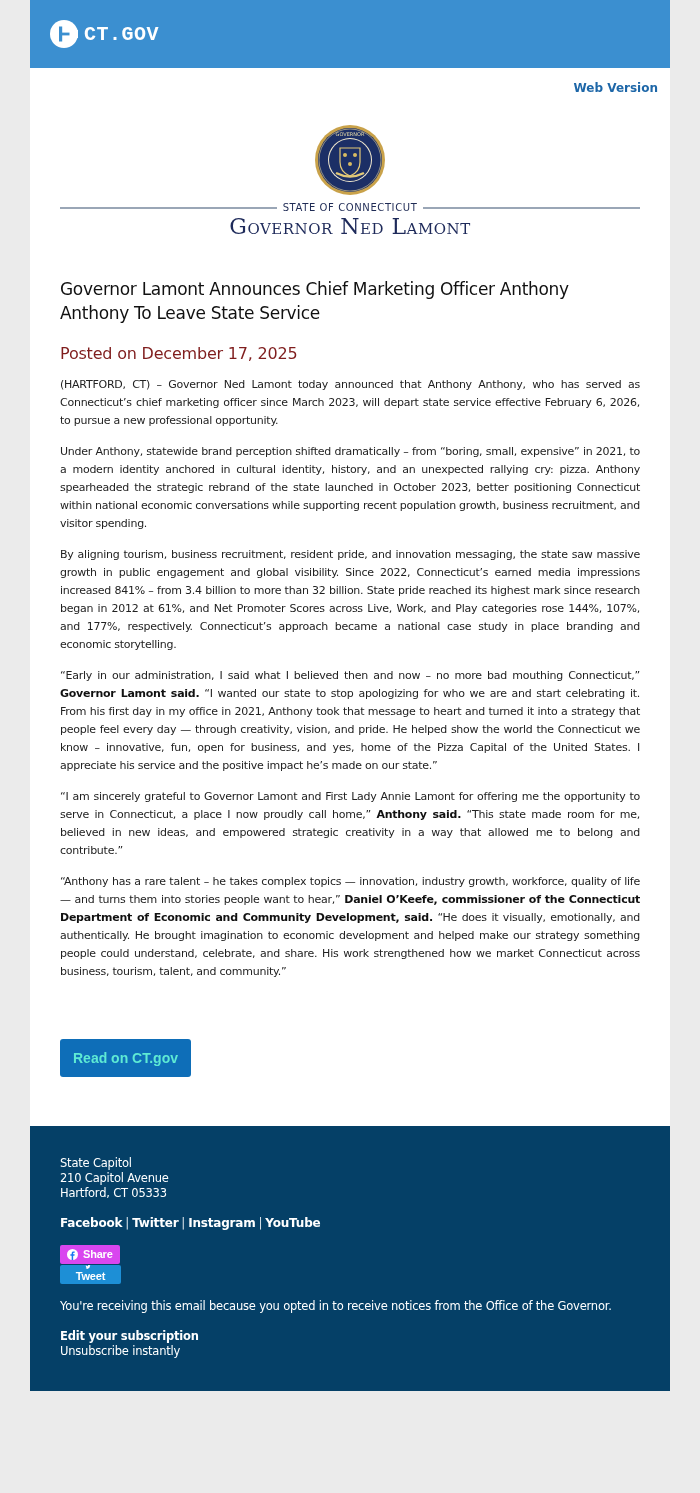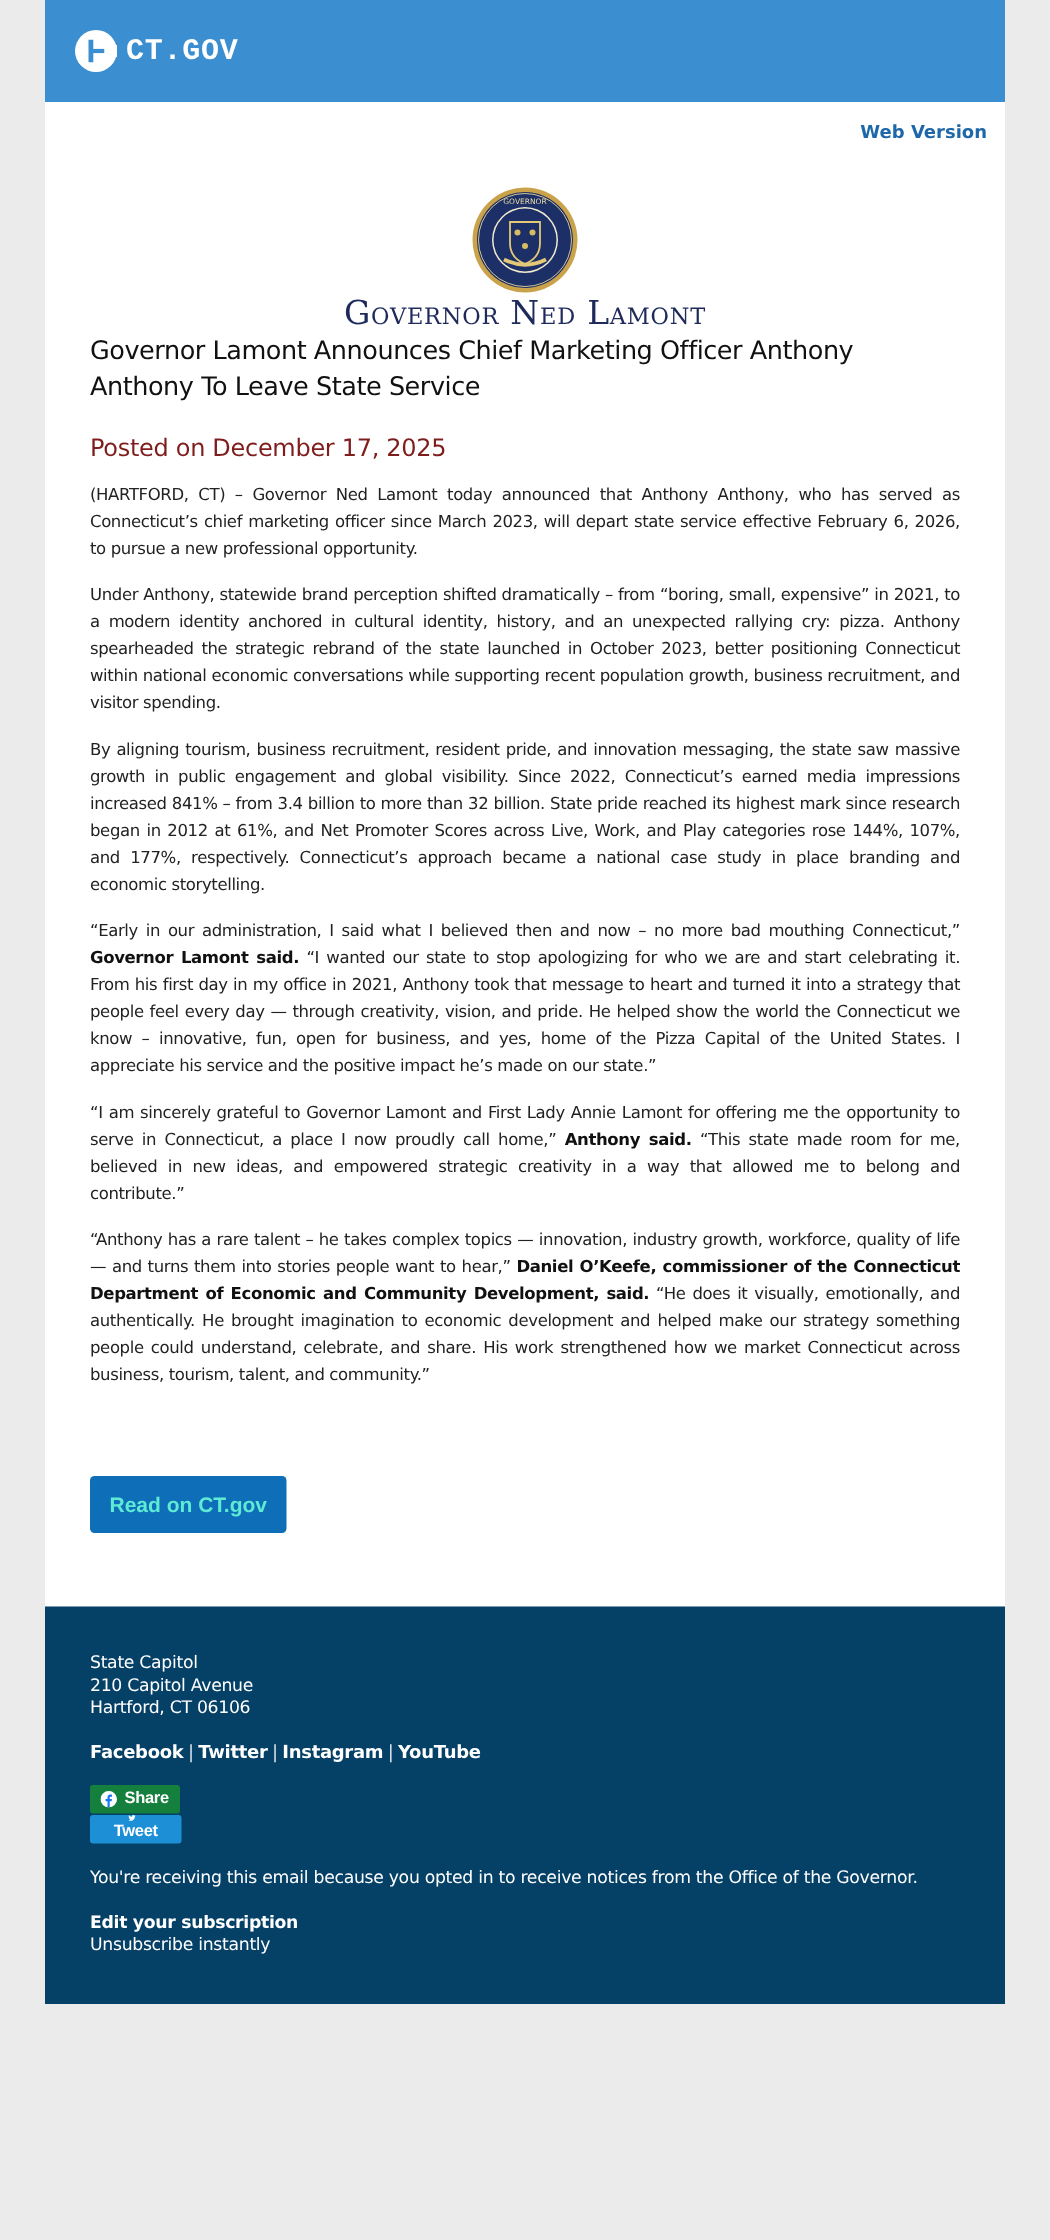--- a/index.html
+++ b/index.html
@@ -27,21 +27,21 @@
     .state-row .line { flex: 1; height: 2px; background: #9aa6b6; }
     .state-label {
       font-family: "DejaVu Sans", sans-serif; font-size: 10px; color: #1f2b55;
       letter-spacing: 0.6px; padding: 0 6px;
     }
     .gov-name {
       font-family: "DejaVu Serif", "Liberation Serif", serif; color: #1e2a5a;
       font-size: 22px; letter-spacing: 0.5px; margin-top: 1px; font-variant: small-caps;
     }
     .title {
-      font-family: "DejaVu Sans", sans-serif; font-size: 17px;
+      margin-top: 38px; font-family: "DejaVu Sans", sans-serif; font-size: 17px;
       line-height: 24px; color: #111; font-weight: normal; letter-spacing: -0.3px;
     }
     .posted { margin-top: 19px; color: #7f1d1d; font-size: 16px; letter-spacing: -0.2px; }
     .para {
       margin-top: 13px; font-size: 11px; line-height: 18px; color: #222;
       text-align: justify; letter-spacing: -0.25px;
     }
     .para b { color: #111; }
     .btn-row { margin-top: 58px; }
     .read-btn {
@@ -55,21 +55,21 @@
     }
     .social { margin-top: 15px; font-weight: bold; font-size: 12px; }
     .social a { color: #fff; text-decoration: none; }
     .social .sep { font-weight: normal; color: #d8e2ea; margin: 0 3px; }
     .share-btns { margin-top: 14px; }
     .sbtn {
       display: inline-flex; align-items: center; color: #fff; font-weight: bold;
       font-family: "Liberation Sans", sans-serif; font-size: 11px; height: 19px;
       padding: 0 7px; border-radius: 2px;
     }
-    .sbtn.fb { background: #15803d; }
+    .sbtn.fb { background: #d946ef; }
     .sbtn.tw { background: #1d8fd6; display: flex; width: 61px; margin-top: 1px; flex-direction: column; }
     .sbtn svg { margin-right: 5px; }
     .notice { margin-top: 15px; }
     .edit { margin-top: 15px; font-weight: bold; }
     .edit a, .unsub a { color: #fff; text-decoration: none; }
   </style>
 </head>
 <body>
 
 <div class="wrap">
@@ -100,20 +100,25 @@
         <circle cx="36" cy="36" r="31" fill="none" stroke="#e7d59a" stroke-width="0.6"></circle>
         <circle cx="36" cy="36" r="22" fill="#f3ead0"></circle>
         <circle cx="36" cy="36" r="21" fill="#1c2f66"></circle>
         <path d="M26 24 L46 24 L46 38 Q46 48 36 52 Q26 48 26 38 Z" fill="#1c2f66" stroke="#e3c977" stroke-width="1.2"></path>
         <circle cx="31" cy="31" r="2" fill="#d8bb62"></circle>
         <circle cx="41" cy="31" r="2" fill="#d8bb62"></circle>
         <circle cx="36" cy="40" r="2" fill="#d8bb62"></circle>
         <path d="M22 49 Q36 56 50 49" fill="none" stroke="#e3c977" stroke-width="2.5"></path>
         <text x="36" y="12" font-size="5" text-anchor="middle" fill="#e8dca8" font-family="DejaVu Sans, sans-serif">GOVERNOR</text>
       </svg>
+      <div class="state-row">
+        <div class="line"></div>
+        <span class="state-label">STATE OF CONNECTICUT</span>
+        <div class="line"></div>
+      </div>
       <div class="gov-name">Governor Ned Lamont</div>
     </div>
 
     <h1 class="title">Governor Lamont Announces Chief Marketing Officer Anthony Anthony To Leave State Service</h1>
     <div class="posted">Posted on December 17, 2025</div>
 
     <p class="para">(HARTFORD, CT) – Governor Ned Lamont today announced that Anthony Anthony, who has served as Connecticut’s chief marketing officer since March 2023, will depart state service effective February 6, 2026, to pursue a new professional opportunity.</p>
     <p class="para">Under Anthony, statewide brand perception shifted dramatically – from “boring, small, expensive” in 2021, to a modern identity anchored in cultural identity, history, and an unexpected rallying cry: pizza. Anthony spearheaded the strategic rebrand of the state launched in October 2023, better positioning Connecticut within national economic conversations while supporting recent population growth, business recruitment, and visitor spending.</p>
     <p class="para">By aligning tourism, business recruitment, resident pride, and innovation messaging, the state saw massive growth in public engagement and global visibility. Since 2022, Connecticut’s earned media impressions increased 841% – from 3.4 billion to more than 32 billion. State pride reached its highest mark since research began in 2012 at 61%, and Net Promoter Scores across Live, Work, and Play categories rose 144%, 107%, and 177%, respectively. Connecticut’s approach became a national case study in place branding and economic storytelling.</p>
 
@@ -126,21 +131,21 @@
     <div class="btn-row">
       <a class="read-btn" href="#">Read on CT.gov</a>
     </div>
     <div style="height:19px"></div>
   </div>
 
   <div class="footer">
     <div>
       <div>State Capitol</div>
       <div>210 Capitol Avenue</div>
-      <div>Hartford, CT 06106</div>
+      <div>Hartford, CT 05333</div>
     </div>
 
     <div class="social">
       <a href="#">Facebook</a><span class="sep">|</span><a href="#">Twitter</a><span class="sep">|</span><a href="#">Instagram</a><span class="sep">|</span><a href="#">YouTube</a>
     </div>
 
     <div class="share-btns">
       <div class="sbtn fb">
         <svg width="11" height="11" viewBox="0 0 12 12">
           <circle cx="6" cy="6" r="6" fill="#fff"></circle>

